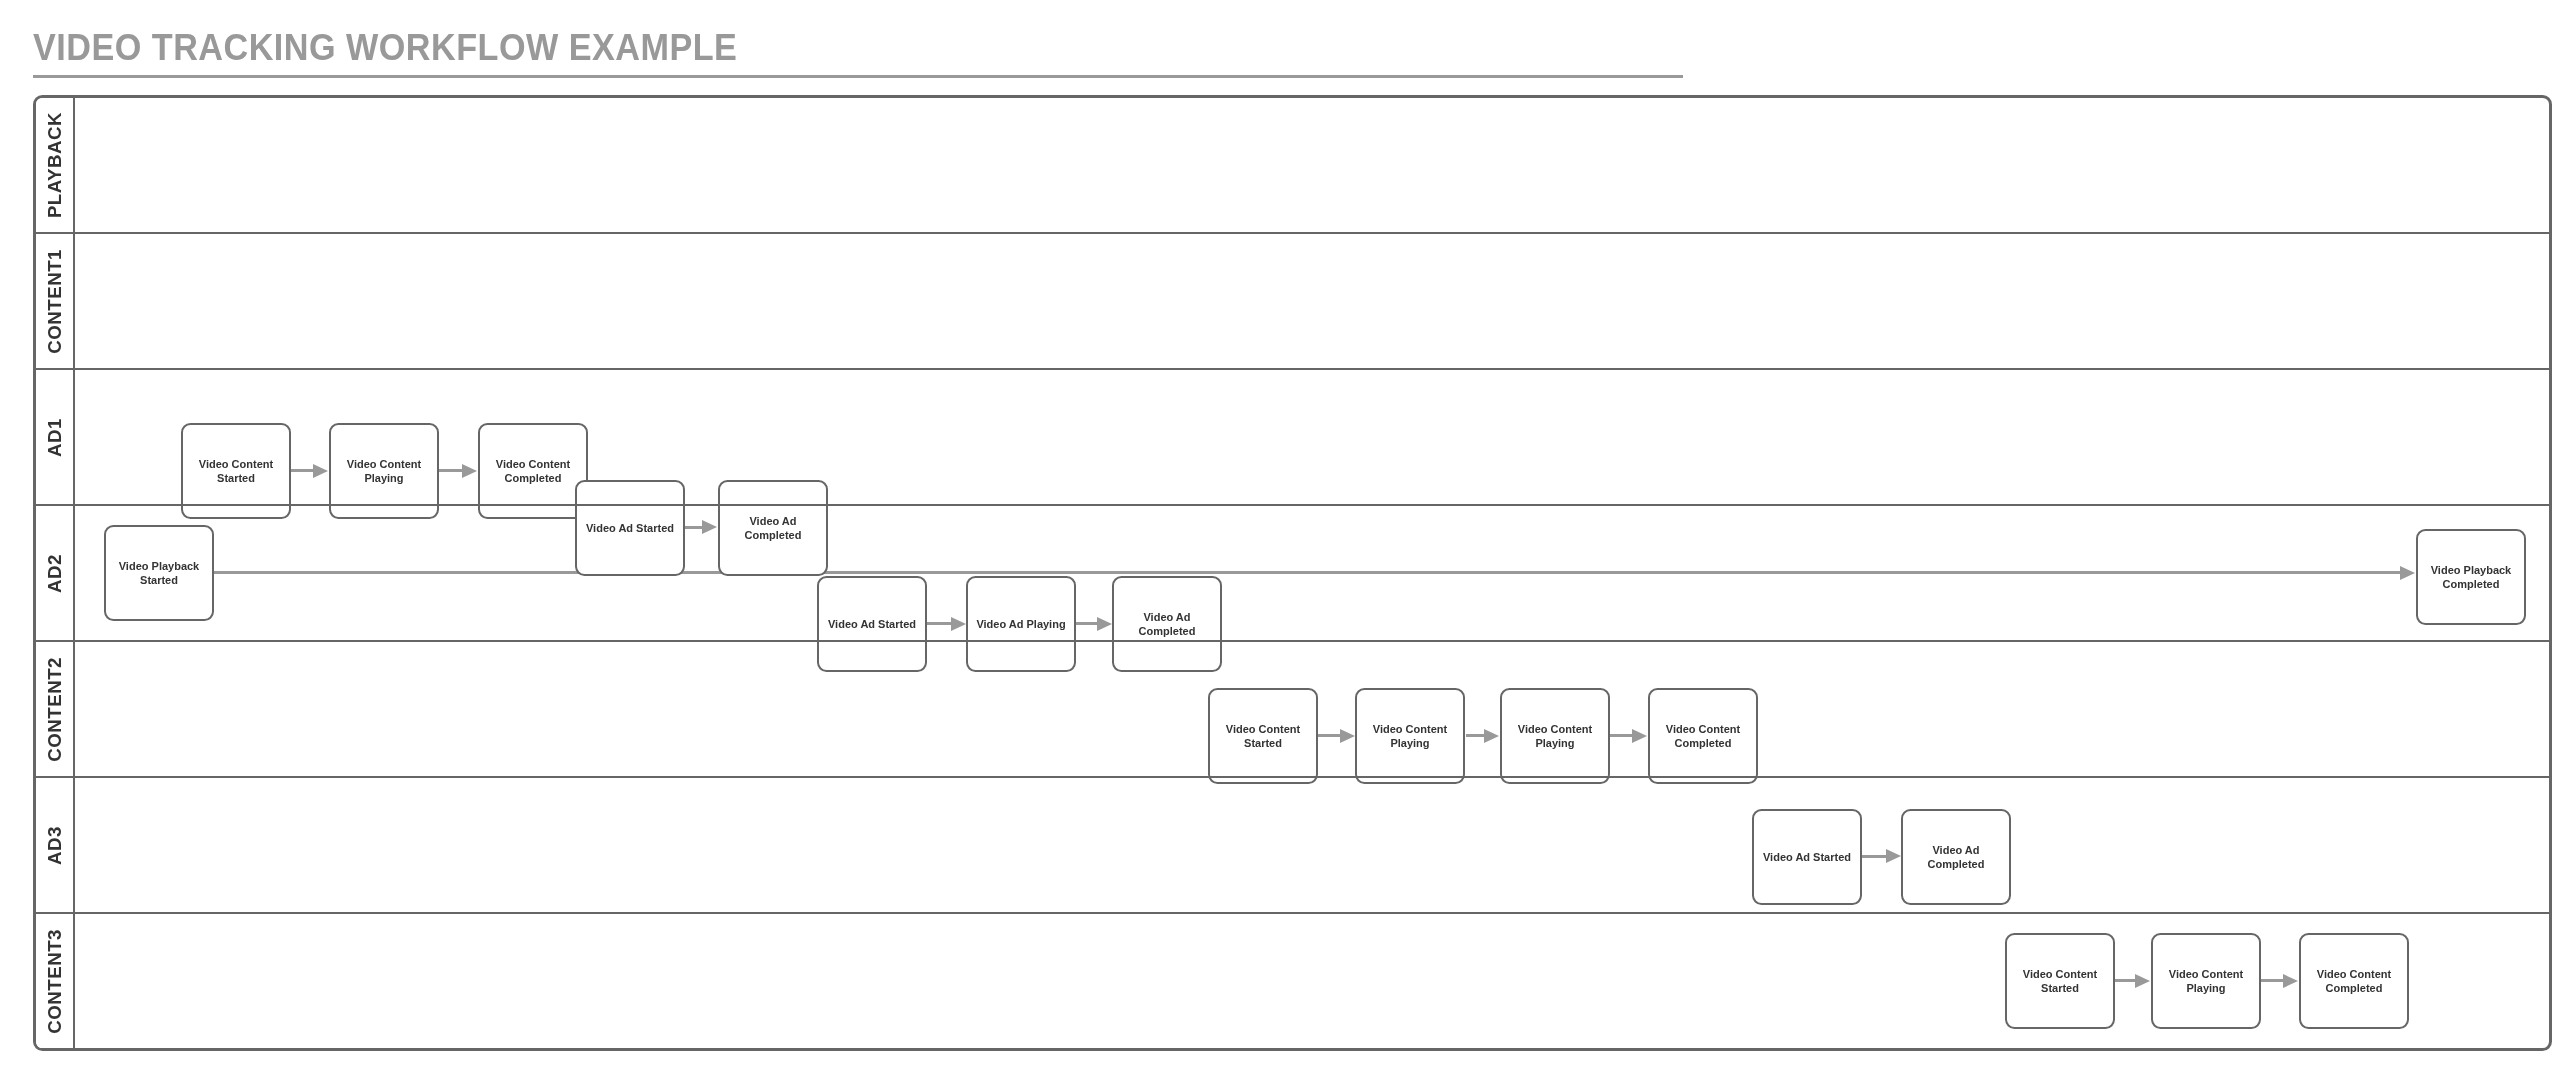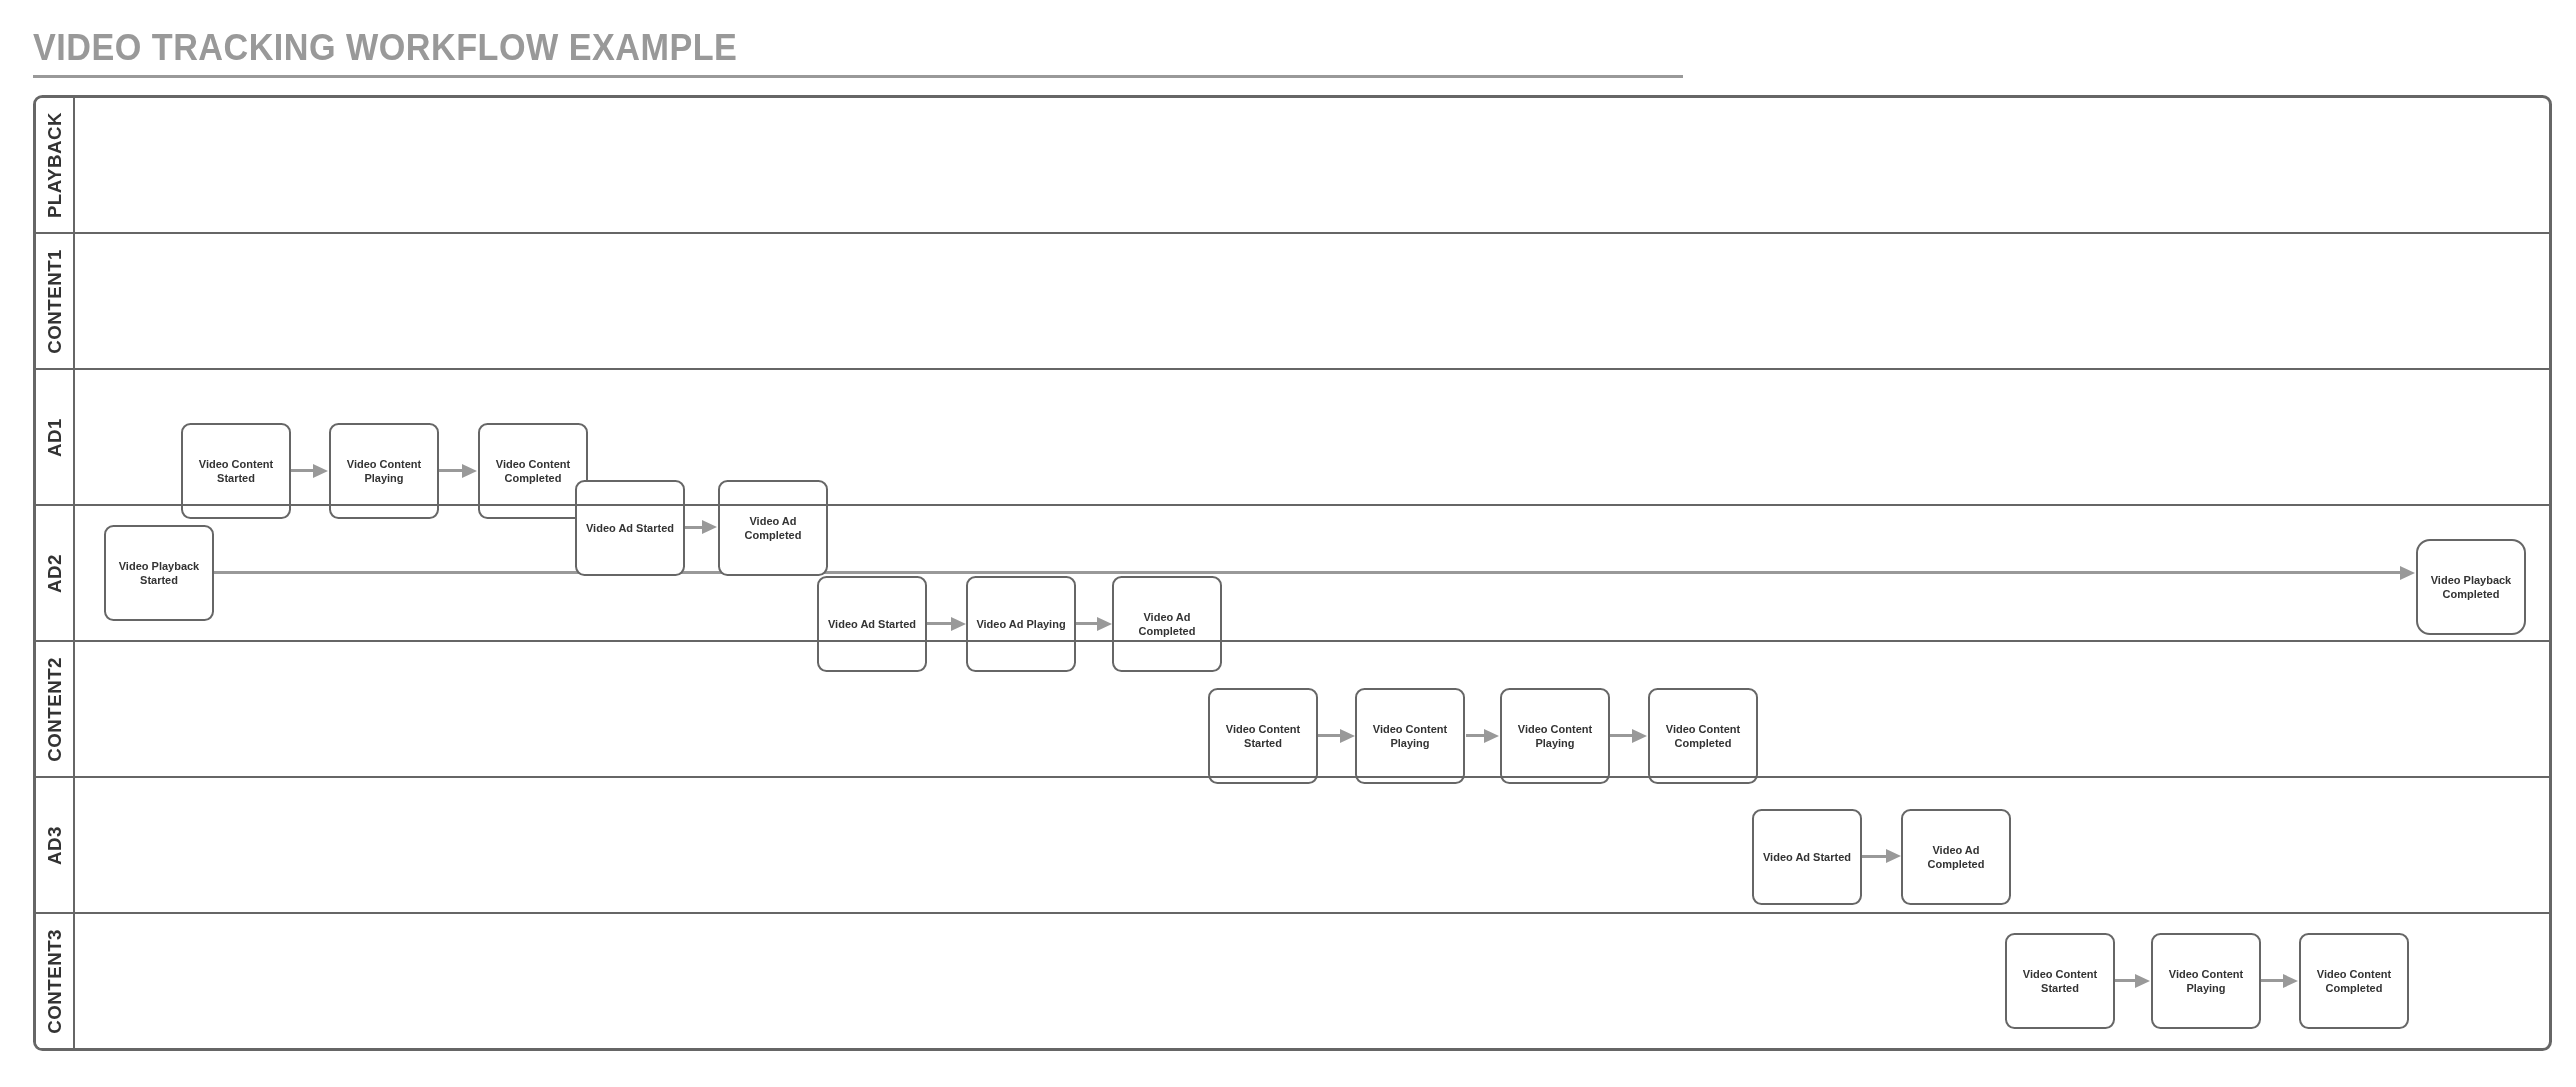--- a/index.html
+++ b/index.html
@@ -122,21 +122,21 @@
   <div class="pool-frame" id="pool">
       <div class="lane">
     <div class="lane-label-cell">
       <span class="lane-label">PLAYBACK</span>
     </div>
   <div class="flow-node" style="left: 68px; top: 427px; text-align: center;">
     <span class="node-label">Video Playback Started</span>
   </div>
         <div class="arrow-line" style="left: 178px; width: 2189px; top: 473px;"></div>
         <div class="arrow-head" style="left: 2364px; top: 468px;"></div>
-        <div class="flow-node" style="left: 2380px; top: 441px; border-radius: 14px;">
+        <div class="flow-node" style="left: 2380px; top: 431px;">
     <span class="node-label">Video Playback Completed</span>
   </div>
       </div>
       <div class="lane">
     <div class="lane-label-cell">
       <span class="lane-label">CONTENT1</span>
     </div>
   <div class="flow-node" style="left: 145px; top: 189px;">
     <span class="node-label">Video Content Started</span>
   </div>

